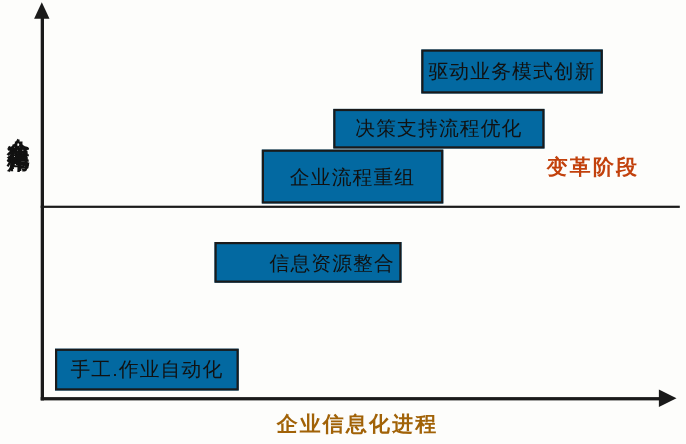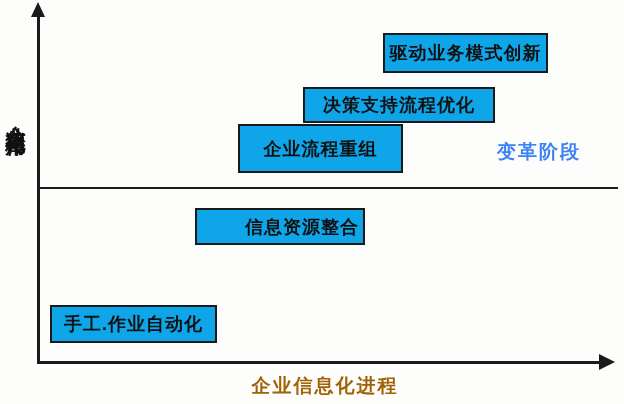--- a/index.html
+++ b/index.html
@@ -74,45 +74,46 @@
     text-align: center;
     font-size: 19px;
     font-weight: bold;
     letter-spacing: 2px;
     color: #a16207;
   }
   
   .stage-box {
     position: absolute;
     border: 2px solid #1a1a1a;
-    background: #0ea5e9;
+    background: #0369a1;
     display: flex;
     align-items: center;
     justify-content: center;
     font-size: 18px;
-    font-weight: bold;
+    font-weight: normal;
     letter-spacing: 1px;
     white-space: nowrap;
     color: #111;
     box-sizing: border-box;
+    margin-top: 12px;
   }
   .box-manual    { left: 50px;  top: 305px; width: 167px; height: 38px; }
   .box-dept      { left: 120px; top: 254px; width: 170px; height: 39px; }
   .box-integrate { left: 195px; top: 208px; width: 170px; height: 37px; padding-left: 44px; }
   .box-bpr       { left: 238px; top: 124px; width: 165px; height: 49px; }
   .box-decision  { left: 303px; top: 87px;  width: 192px; height: 36px; }
   .box-innovate  { left: 383px; top: 33px;  width: 165px; height: 40px; }
   
   .phase-label {
     position: absolute;
     font-size: 19px;
     font-weight: bold;
     letter-spacing: 2px;
     white-space: nowrap;
-    color: #3b82f6;
+    color: #c2410c;
   }
   .phase-upper { left: 497px; top: 139px; }
   .phase-lower { left: 497px; top: 221px; }
 </style>
 </head>
 <body>
 
 <div class="canvas">
 
   <div class="y-axis-line"></div>

